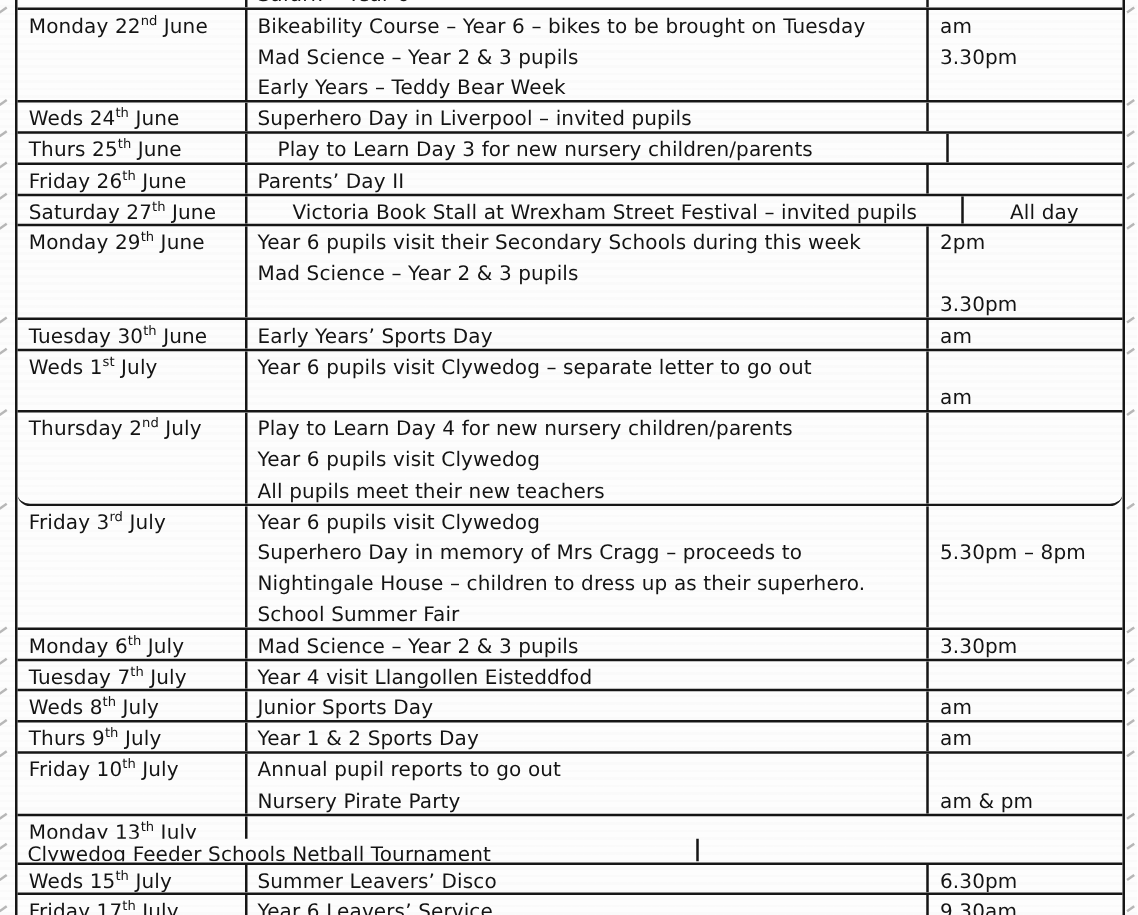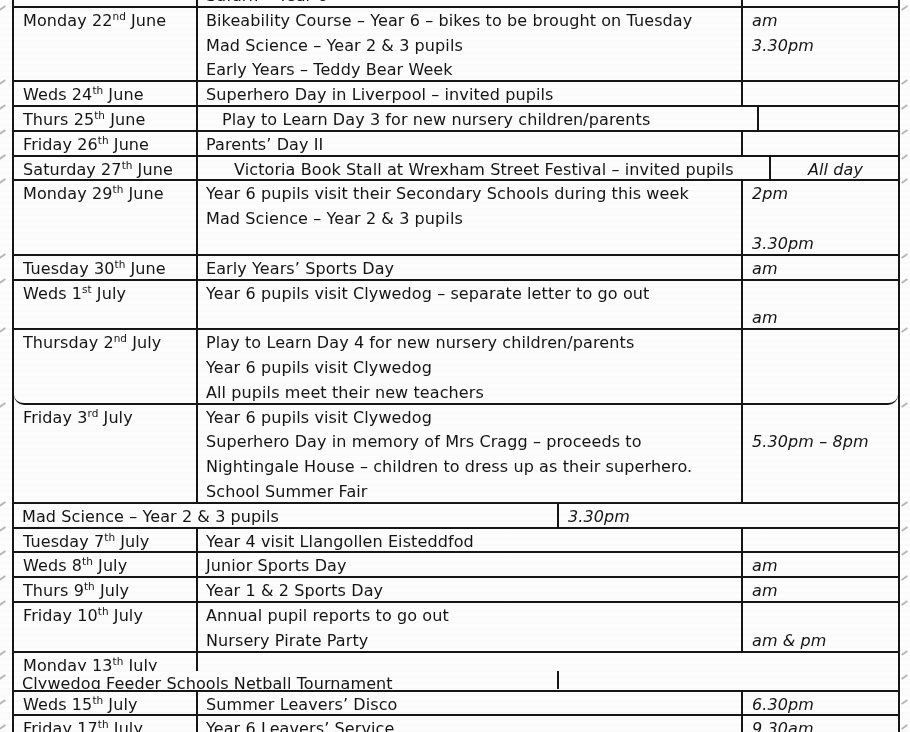--- a/index.html
+++ b/index.html
@@ -36,21 +36,21 @@
     overflow: hidden;
   }
   .row.partial-bottom { border-bottom: none; }
 
   .c {
     box-sizing: border-box;
     overflow: hidden;
   }
   .c.date  { width: 184px; border-right: 2px solid #161616; padding: 1px 4px 0 9px; }
   .c.event { width: 545px; border-right: 2px solid #161616; padding: 1px 4px 0 8px; }
-  .c.time  { flex: 1; padding: 1px 2px 0 9px; font-style: italic; }
+  .c.time  { flex: 1; padding: 1px 2px 0 9px; }
 
   .ln {
     height: 24.8px;
     line-height: 24.8px;
     font-size: 16px;
     white-space: nowrap;
     letter-spacing: 0.1px;
   }
 
   sup.ord {
@@ -210,20 +210,23 @@
           <div class="ln">School Summer Fair</div>
         </div>
         <div class="c time">
           <div class="ln"></div>
           <div class="ln">5.30pm – 8pm</div>
           <div class="ln"></div>
           <div class="ln"></div>
         </div>
       </div>
       <div class="row" style="height: 24.8px;">
+        <div class="c date">
+          <div class="ln"><span>Monday 6</span><sup class="ord">th</sup><span> July</span></div>
+        </div>
         <div class="c event">
           <div class="ln">Mad Science – Year 2 &amp; 3 pupils</div>
         </div>
         <div class="c time">
           <div class="ln">3.30pm</div>
         </div>
       </div>
       <div class="row" style="height: 24.8px;">
         <div class="c date">
           <div class="ln"><span>Tuesday 7</span><sup class="ord">th</sup><span> July</span></div>

